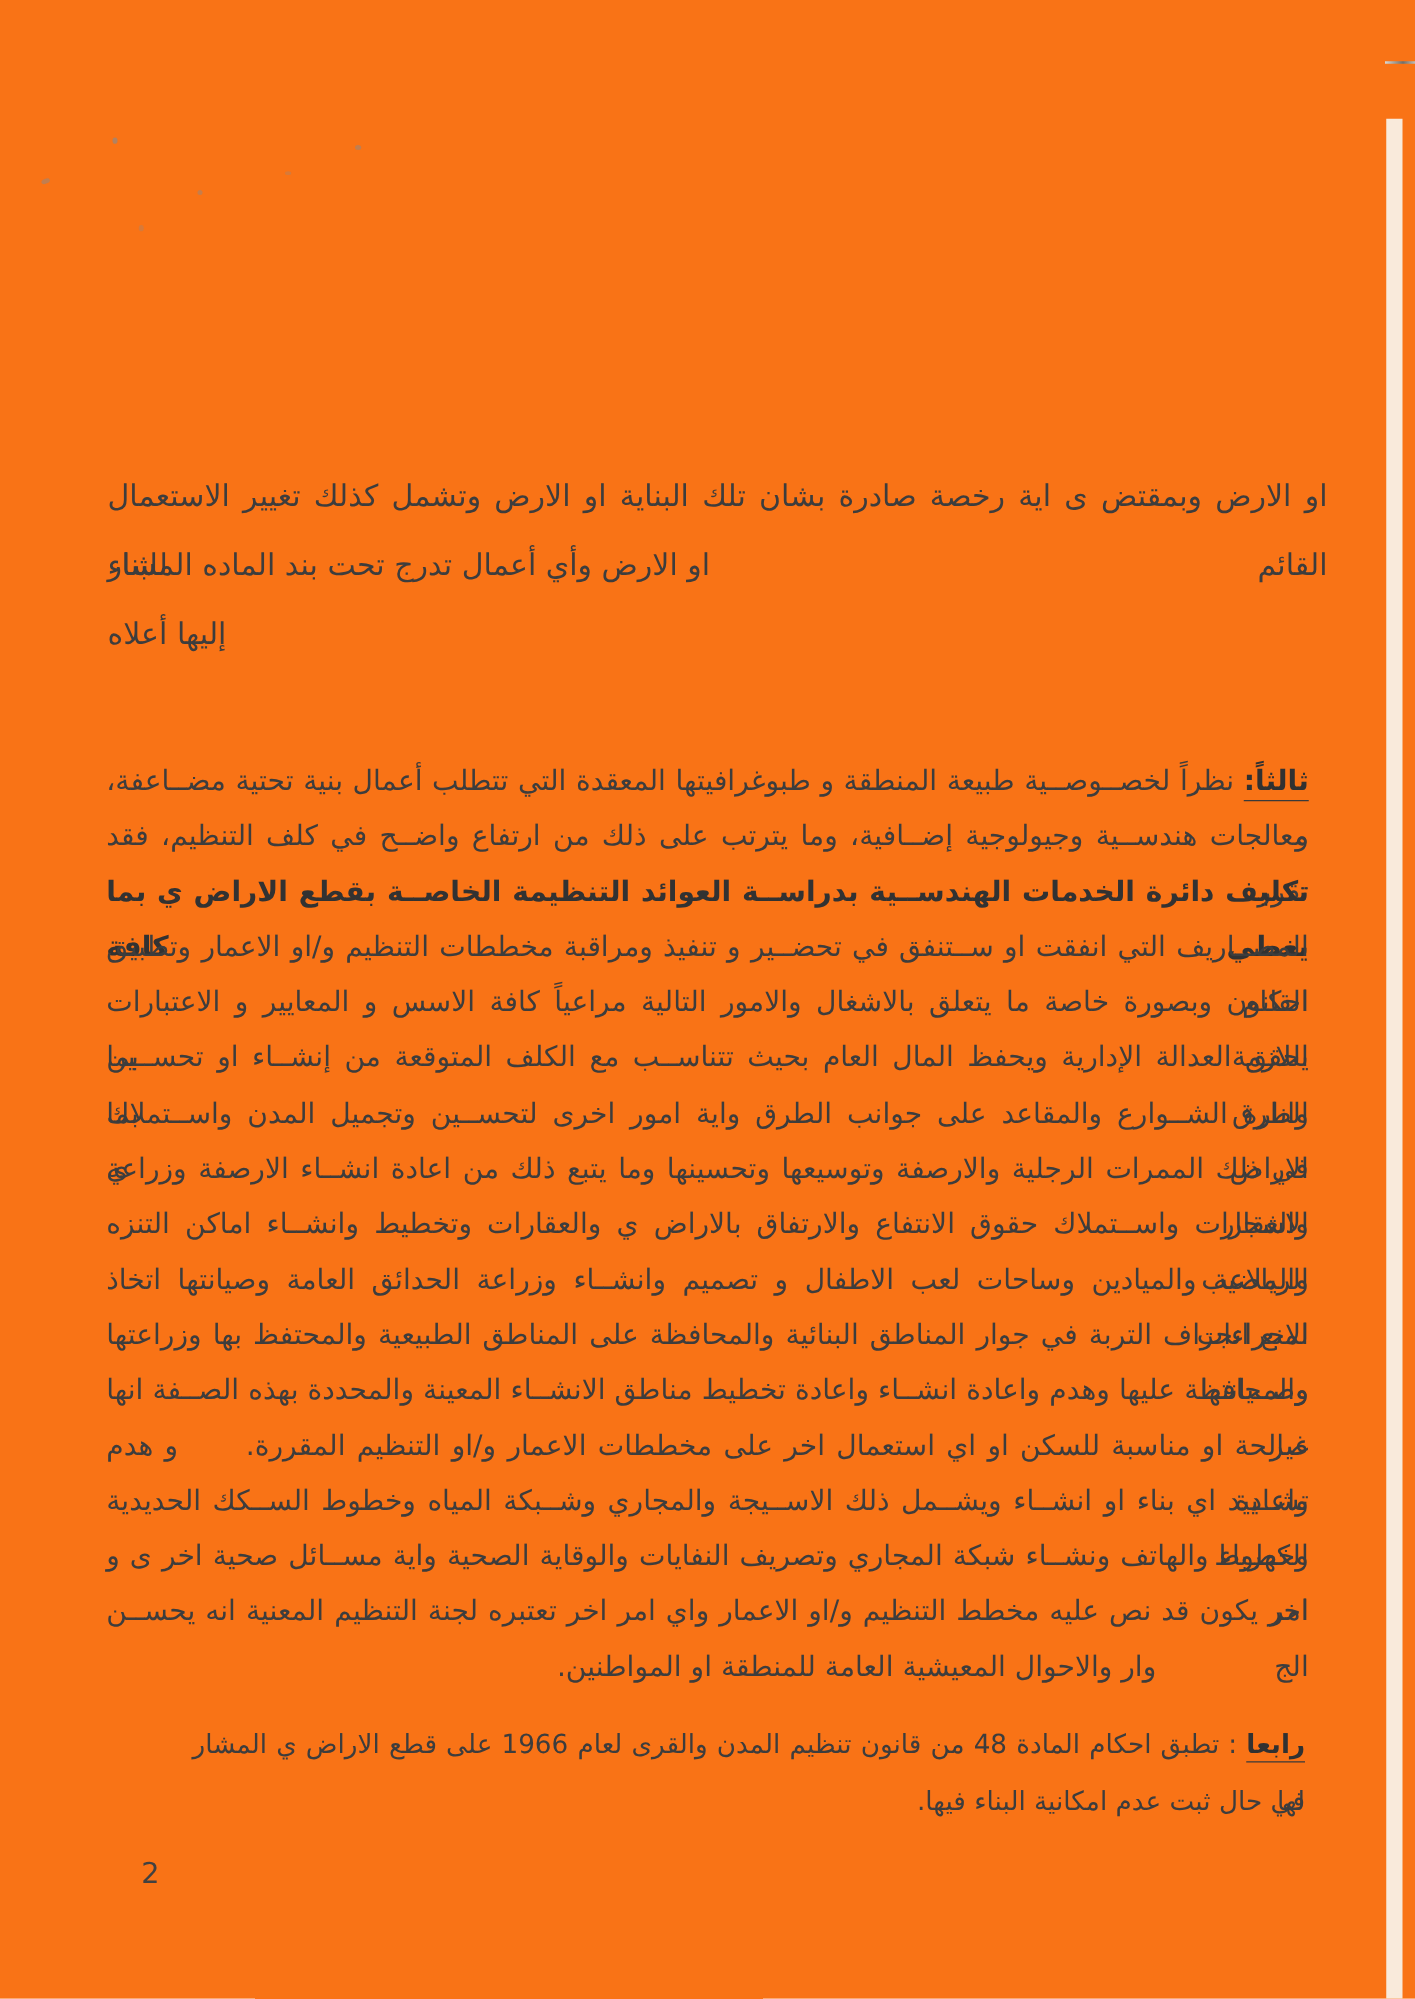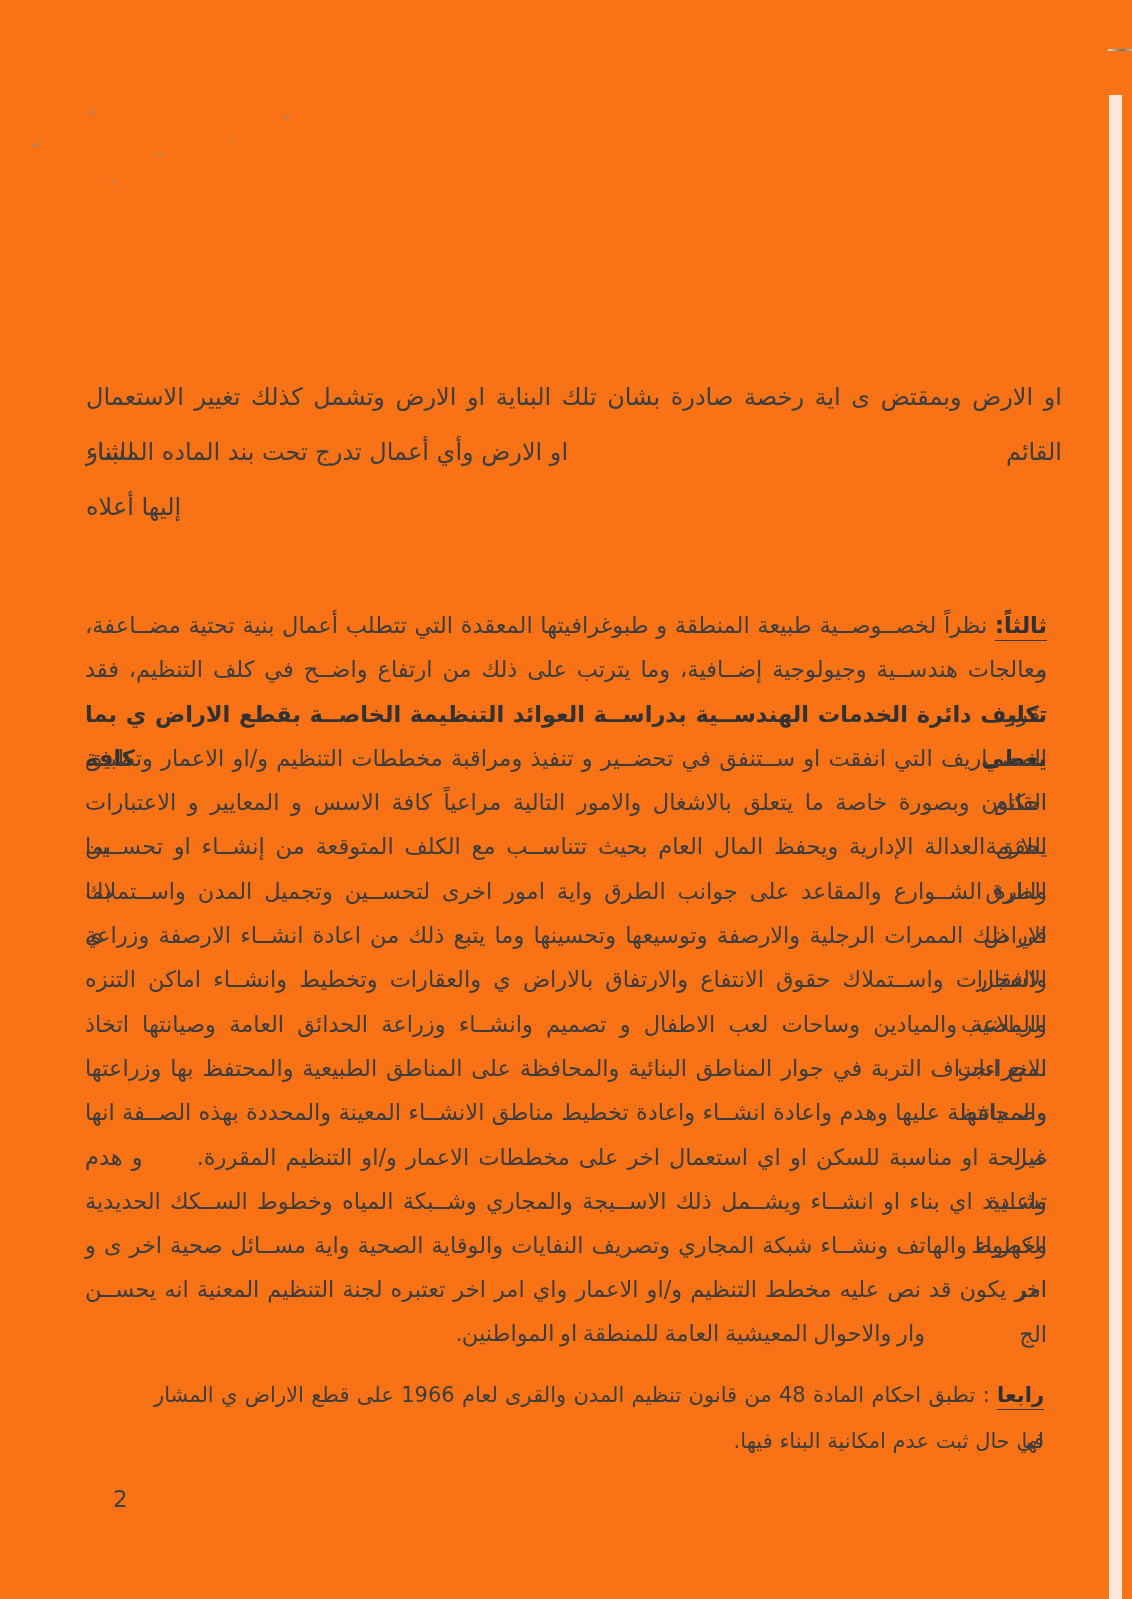--- a/index.html
+++ b/index.html
@@ -40,21 +40,20 @@
     right: 85px;
     width: 962px;
     font-size: 22.5px;
   }
   .para2 .line { line-height: 44.3px; height: 44.3px; }
   .para2 .bold { font-weight: bold; color: #323232; }
   .para2 .lastline {
     text-align: right;
     text-align-last: right;
     margin-right: 122px;
-    font-family: Liberation Serif, serif;
   }
   .para3 {
     top: 1372px;
     right: 88px;
     width: 890px;
     font-size: 21px;
   }
   .para3 .line { line-height: 46px; height: 46px; }
   .para3 .rightline { text-align: left; text-align-last: right; }
   .heading {

